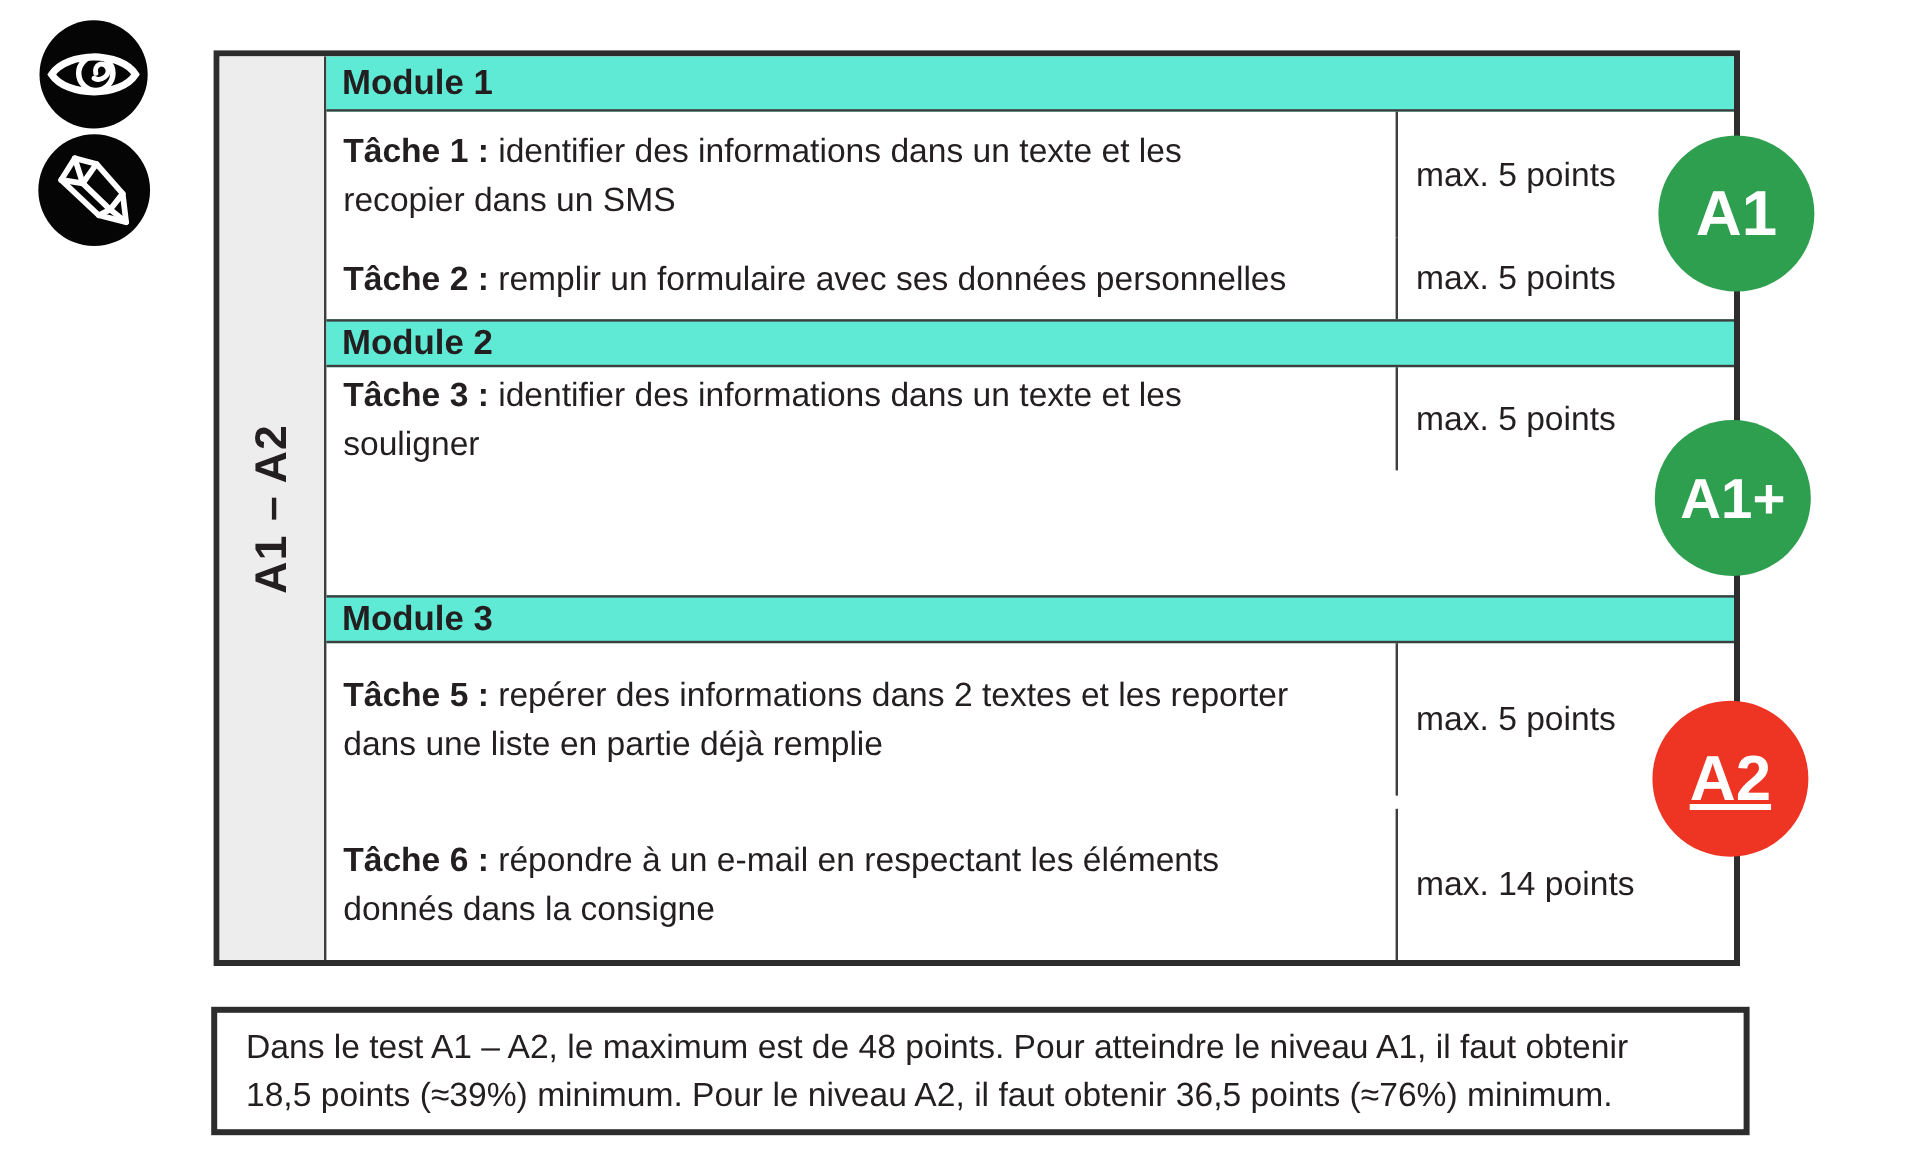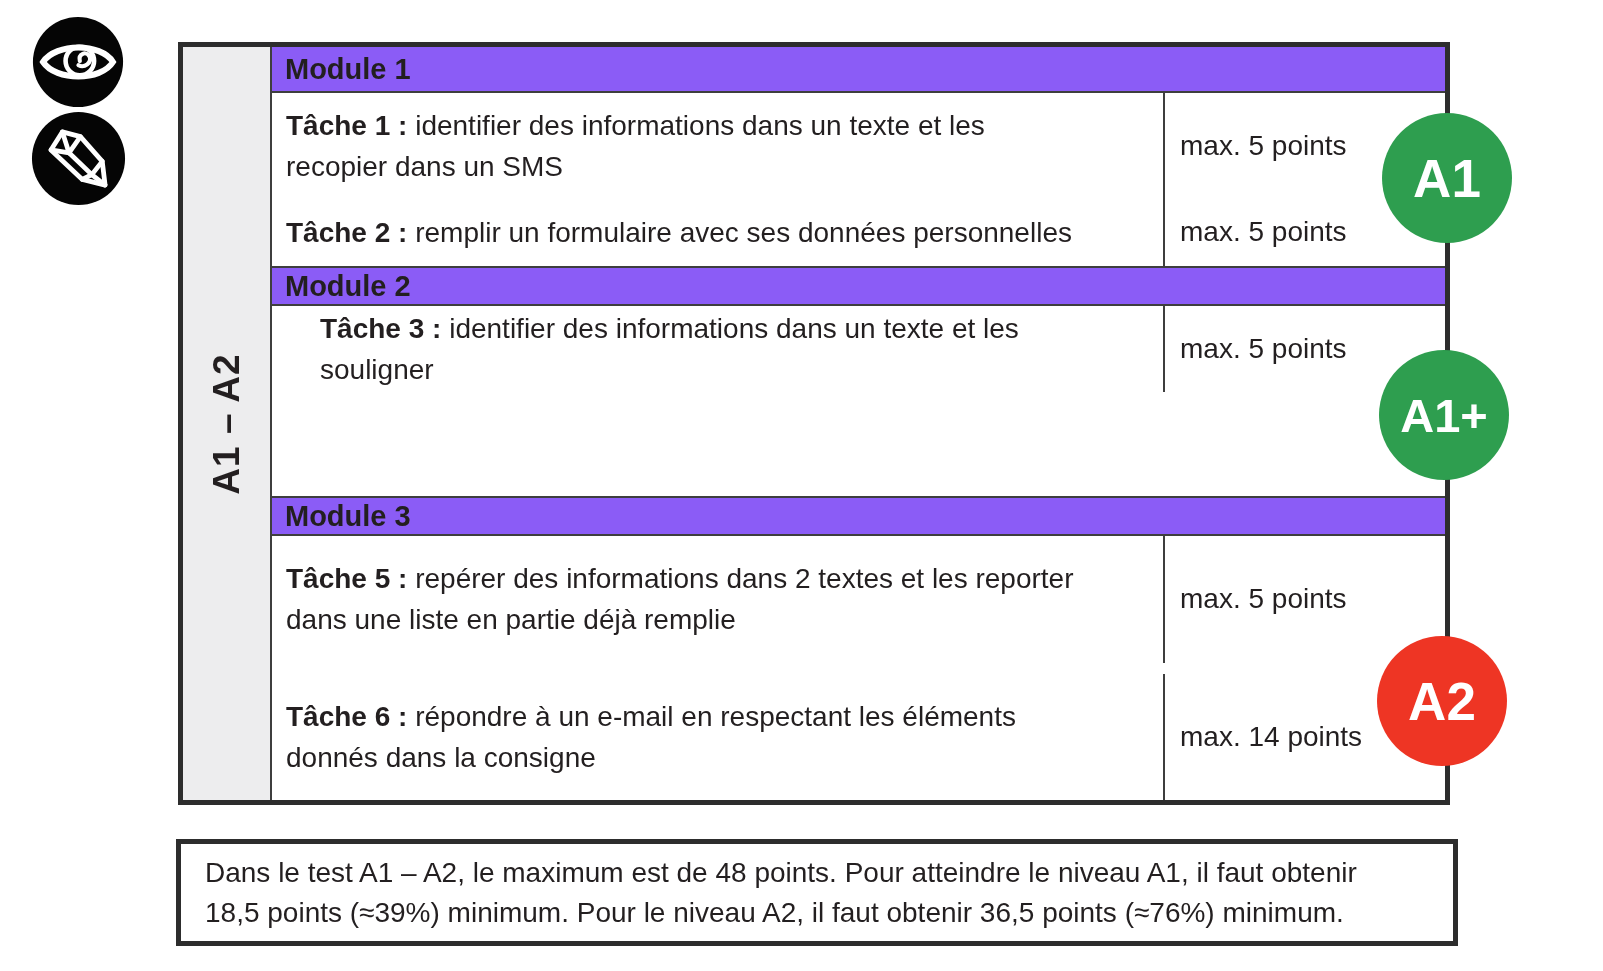--- a/index.html
+++ b/index.html
@@ -37,37 +37,37 @@
     transform:rotate(-90deg);
     white-space:nowrap;
     font-weight:bold;
     font-size:37px;
     letter-spacing:1px;
   }
   .modules { flex:1; display:flex; flex-direction:column; min-width:0; }
 
   .module-header {
     flex:none; height:46px;
-    background:#8b5cf6;
+    background:#5eead4;
     border-bottom:2px solid #3e3e3e;
     display:flex; align-items:center;
     padding-left:13px;
     font-weight:bold; font-size:29px;
   }
   .module + .module .module-header { border-top:2px solid #3e3e3e; height:40px; }
   .module { display:flex; flex-direction:column; flex:none; }
   .module:last-child { flex:1;margin-top:28px; }
   .module:last-child .module-body { flex:1;gap:11px; }
 
   .module-body {
     display:grid;
     grid-template-columns:1fr 282px;
   }
   .body-m1 { height:173px; grid-template-rows:1.55fr 1fr; }
-  .body-m2 { height:162px; grid-template-rows:1fr 1fr;margin-left:34px; }
+  .body-m2 { height:162px; grid-template-rows:1fr 1fr; }
   .body-m3 { grid-template-rows:1fr 1fr; }
 
   .task-cell {
     display:flex; flex-direction:column; justify-content:center;
     padding:2px 26px 2px 14px;
     font-size:28px; line-height:41px;
   }
   .task-cell p { white-space:normal; }
   .task-label { font-weight:bold; }
   .task-text  { white-space:pre-line; }
@@ -84,21 +84,21 @@
     width:130px; height:130px;
     border-radius:50%;
     display:flex; align-items:center; justify-content:center;
     color:#ffffff; font-weight:bold; font-size:53px;
     z-index:5;
   }
   .badge-green { background:#2e9e4f; }
   .badge-red   { background:#ee3524; }
   .badge-a1    { left:1382px; top:113px; }
   .badge-a1plus{ left:1379px; top:350px; font-size:47px; }
-  .badge-a2    { left:1377px; top:636px; }
+  .badge-a2    { left:1377px; top:584px;text-decoration:underline; }
 
   
   .note-box {
     position:absolute; left:176px; top:839px;
     width:1282px; height:107px;
     border:5px solid #2d2d2d;
     display:flex; align-items:center;
     padding:6px 24px;
   }
   .note-text {

